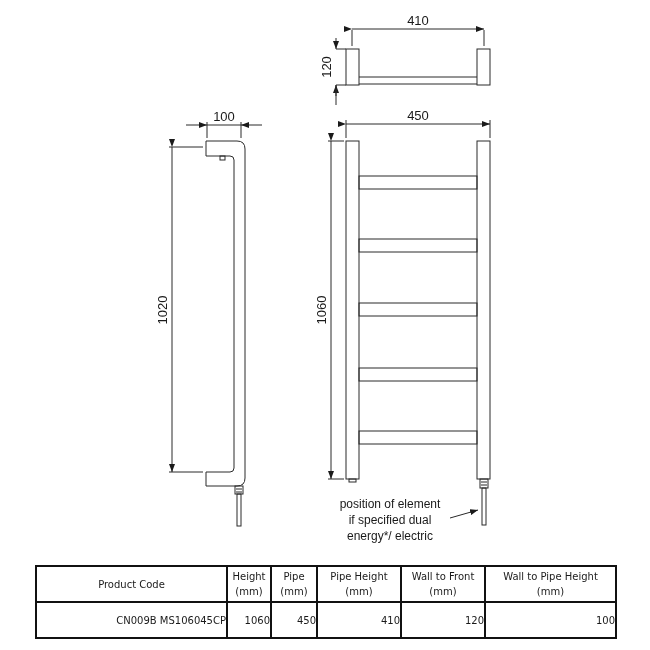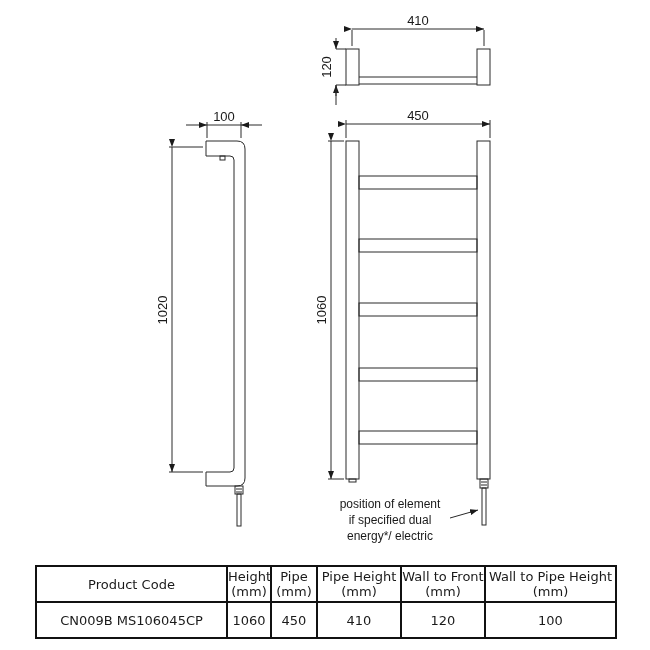--- a/index.html
+++ b/index.html
@@ -4,27 +4,27 @@
   <style>
     html, body { margin: 0; padding: 0; background: #ffffff; }
     body { width: 650px; height: 650px; position: relative; overflow: hidden; font-family: "DejaVu Sans", sans-serif; }
     #drawing { position: absolute; left: 0; top: 0; width: 650px; height: 560px; }
     #drawing text { font-family: "Liberation Sans", sans-serif; fill: #1a1a1a; }
     .dim-text { font-size: 13px; }
     .note-text { font-size: 12px; }
     .spec-table {
       position: absolute; left: 35px; top: 565px; width: 580px;
       border-collapse: collapse; table-layout: fixed;
-      font-family: "DejaVu Sans", sans-serif; font-size: 13px; color: #1a1a1a;
+      font-family: "DejaVu Sans", sans-serif; font-size: 10px; color: #1a1a1a;
     }
     .spec-table th, .spec-table td {
       border: 2px solid #111; text-align: center; padding: 0; font-weight: normal; line-height: 15px;
     }
     .spec-table th { height: 34px; }
-    .spec-table td { height: 34px; }
+    .spec-table td { height: 34px; text-align: right; }
   </style>
 </head>
 <body>
 
 <svg id="drawing" viewBox="0 0 650 560" xmlns="http://www.w3.org/2000/svg">
   <defs>
     <marker id="arr" markerWidth="8" markerHeight="6" refX="8" refY="3" orient="auto" markerUnits="userSpaceOnUse">
       <path d="M0,0 L8,3 L0,6 Z" fill="#1a1a1a"></path>
     </marker>
   </defs>

